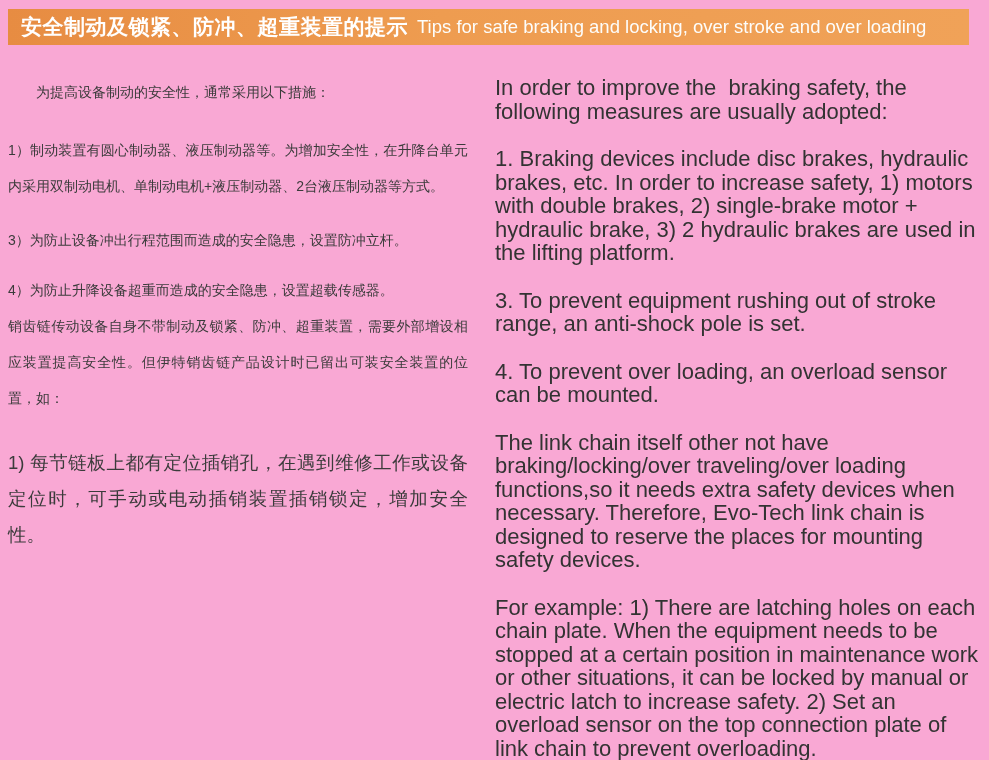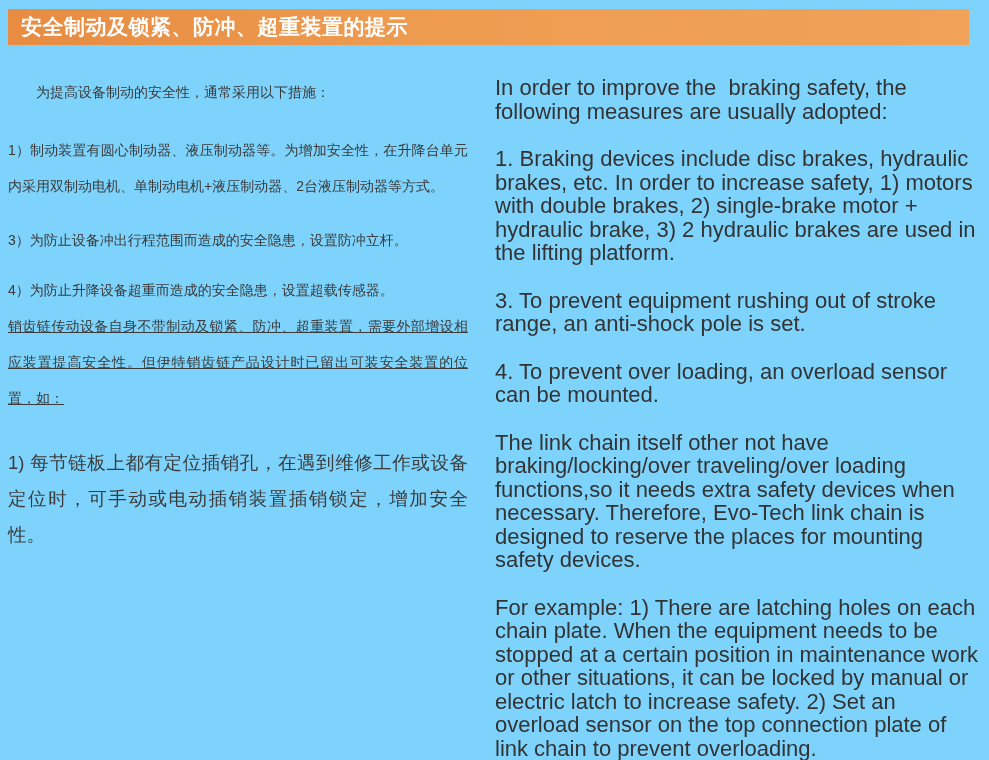--- a/index.html
+++ b/index.html
@@ -1,21 +1,21 @@
 <!DOCTYPE html>
 <html><head>
 <meta charset="utf-8">
 <style>
   * { margin: 0; padding: 0; box-sizing: border-box; }
   html, body { background: #ffffff; }
   .page {
     position: relative;
     width: 989px;
     height: 760px;
-    background: #7dd3fc;
+    background: #f9a8d4;
     overflow: hidden;
     font-family: "Liberation Sans", "DejaVu Sans", sans-serif;
   }
   .banner {
     margin: 9px 20px 0 8px;
     width: 961px;
     height: 36px;
     background: linear-gradient(90deg, #e78c42 0%, #ee9c50 45%, #f0a258 100%);
     display: flex;
     align-items: center;
@@ -46,39 +46,40 @@
     font-size: 14px;
     line-height: 36px;
     color: #3b3b3b;
     text-align: justify;
   }
   .zh-intro { text-indent: 2em; margin-top: 29px; text-align: left; }
   .zh-p1 { margin-top: 22px; }
   .zh-p2 { margin-top: 19px; }
   .zh-p3 { margin-top: 18px; }
   .zh-p4 { margin-top: 14px; }
-  .zh-p5 { margin-top: 0; text-decoration: underline; }
+  .zh-p5 { margin-top: 0; }
   .zh-e1 { margin-top: 29px; font-size: 18.5px; }
 
   .en {
     font-size: 22px;
     line-height: 23.5px;
     color: #333333;
     white-space: pre-wrap;
   }
   .en-p0 { margin-top: 31px; }
   .en-p1, .en-p2, .en-p3, .en-p4, .en-p5, .en-p6 { margin-top: 24px; }
 </style>
 </head>
 <body>
 
 <div class="page">
 
   <div class="banner">
     <span class="banner-zh">安全制动及锁紧、防冲、超重装置的提示</span>
+    <span class="banner-en">Tips for safe braking and locking, over stroke and over loading</span>
   </div>
 
   <div class="columns">
 
     <div class="col-left">
       <p class="zh zh-intro">为提高设备制动的安全性，通常采用以下措施：</p>
       <p class="zh zh-p1">1）制动装置有圆心制动器、液压制动器等。为增加安全性，在升降台单元内采用双制动电机、单制动电机+液压制动器、2台液压制动器等方式。</p>
       <p class="zh zh-p3">3）为防止设备冲出行程范围而造成的安全隐患，设置防冲立杆。</p>
       <p class="zh zh-p4">4）为防止升降设备超重而造成的安全隐患，设置超载传感器。</p>
       <p class="zh zh-p5">销齿链传动设备自身不带制动及锁紧、防冲、超重装置，需要外部增设相应装置提高安全性。但伊特销齿链产品设计时已留出可装安全装置的位置，如：</p>

